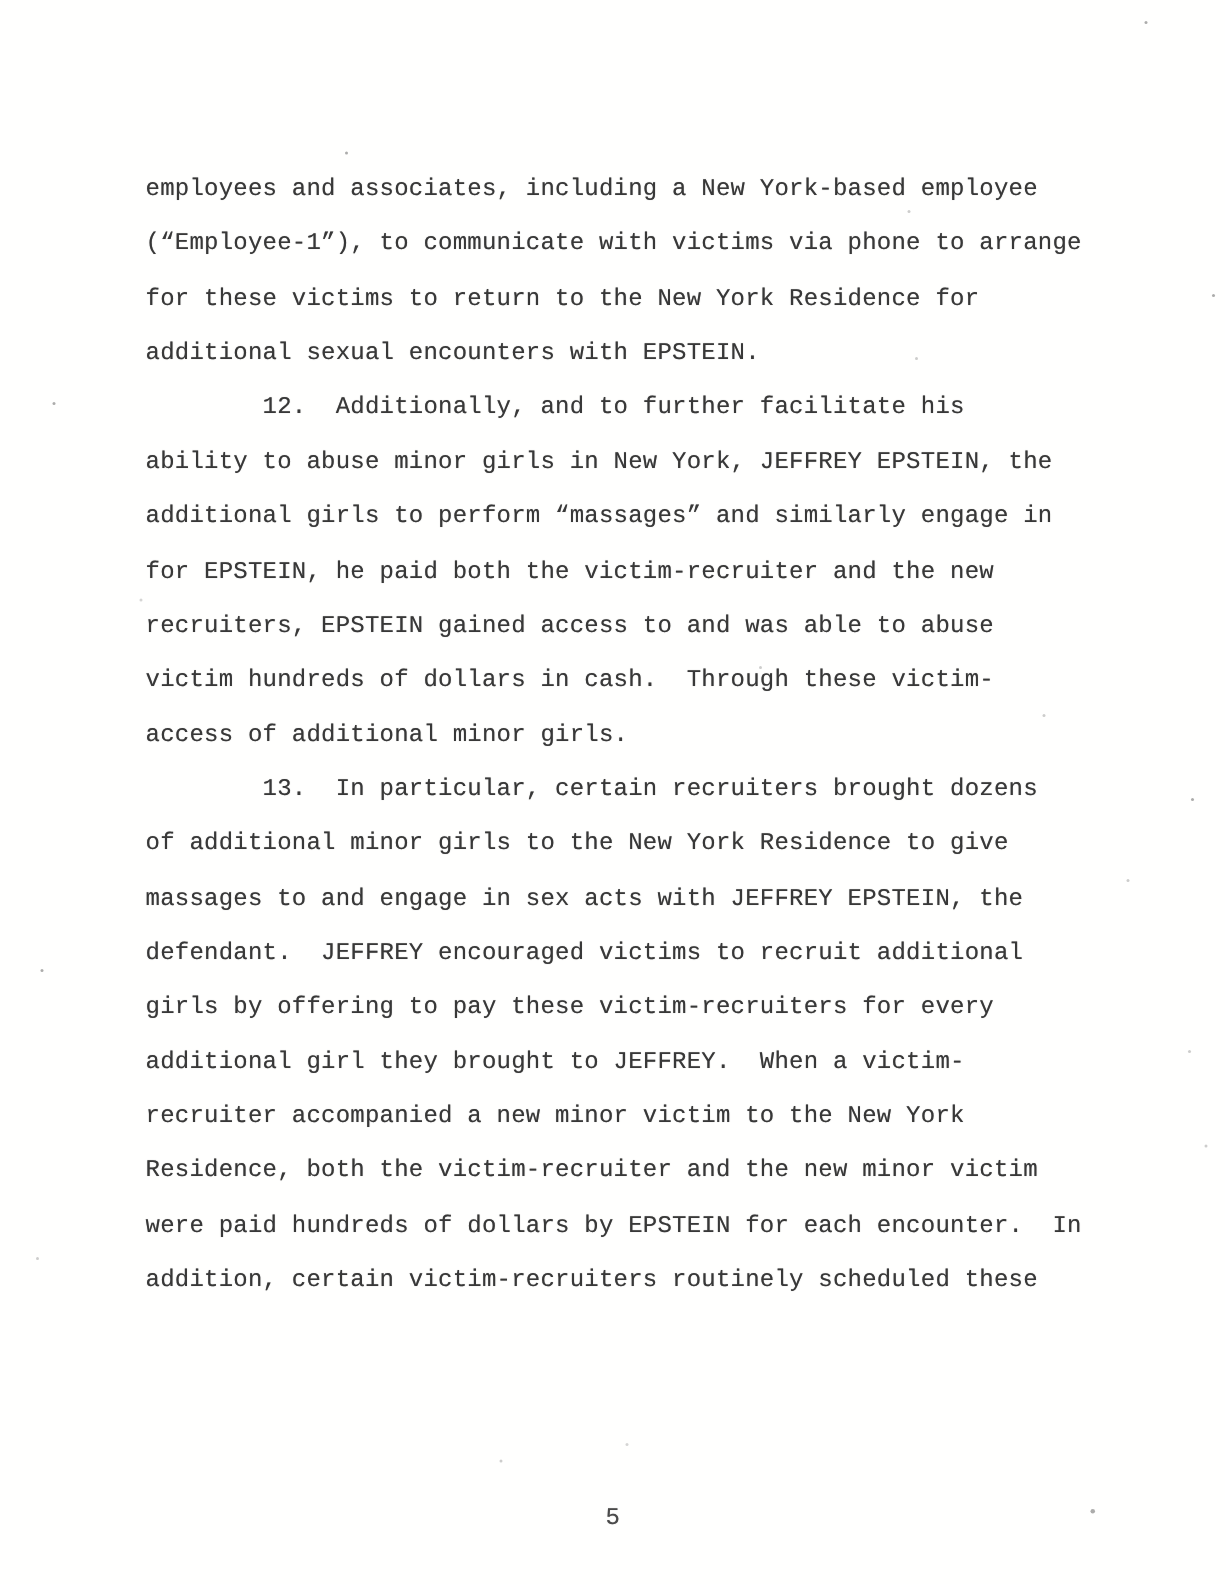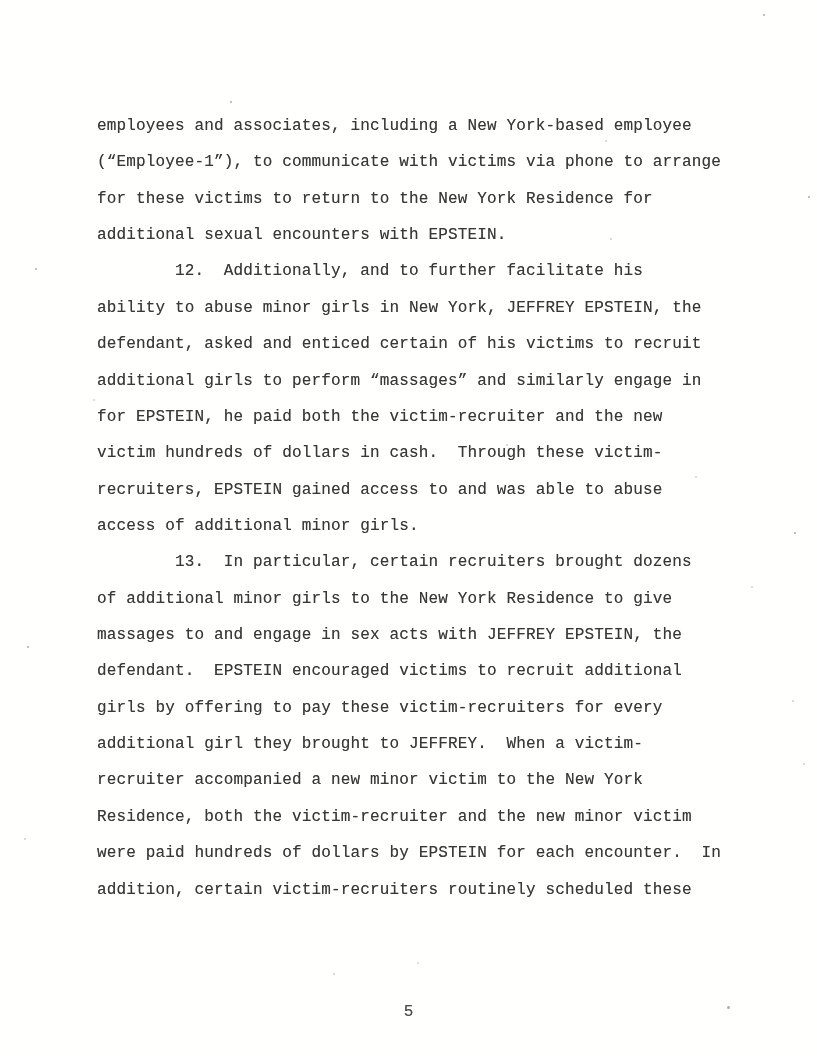--- a/index.html
+++ b/index.html
@@ -58,30 +58,29 @@
 
 <div class="page">
 
   <div class="textblock">
     <div class="line">employees and associates, including a New York-based employee</div>
     <div class="line">(“Employee-1”), to communicate with victims via phone to arrange</div>
     <div class="line">for these victims to return to the New York Residence for</div>
     <div class="line">additional sexual encounters with EPSTEIN.</div>
     <div class="line">        12.  Additionally, and to further facilitate his</div>
     <div class="line">ability to abuse minor girls in New York, JEFFREY EPSTEIN, the</div>
-    <div class="line">defendant, asked and enticed certain of his victims to recruit</div>
     <div class="line">additional girls to perform “massages” and similarly engage in</div>
     <div class="line">for EPSTEIN, he paid both the victim-recruiter and the new</div>
+    <div class="line">recruiters, EPSTEIN gained access to and was able to abuse</div>
     <div class="line">victim hundreds of dollars in cash.  Through these victim-</div>
-    <div class="line">recruiters, EPSTEIN gained access to and was able to abuse</div>
     <div class="line">access of additional minor girls.</div>
     <div class="line">        13.  In particular, certain recruiters brought dozens</div>
     <div class="line">of additional minor girls to the New York Residence to give</div>
     <div class="line">massages to and engage in sex acts with JEFFREY EPSTEIN, the</div>
-    <div class="line">defendant.  EPSTEIN encouraged victims to recruit additional</div>
+    <div class="line">defendant.  JEFFREY encouraged victims to recruit additional</div>
     <div class="line">girls by offering to pay these victim-recruiters for every</div>
     <div class="line">additional girl they brought to JEFFREY.  When a victim-</div>
     <div class="line">recruiter accompanied a new minor victim to the New York</div>
     <div class="line">Residence, both the victim-recruiter and the new minor victim</div>
     <div class="line">were paid hundreds of dollars by EPSTEIN for each encounter.  In</div>
     <div class="line">addition, certain victim-recruiters routinely scheduled these</div>
   </div>
 
   <div class="page-number">5</div>
 

